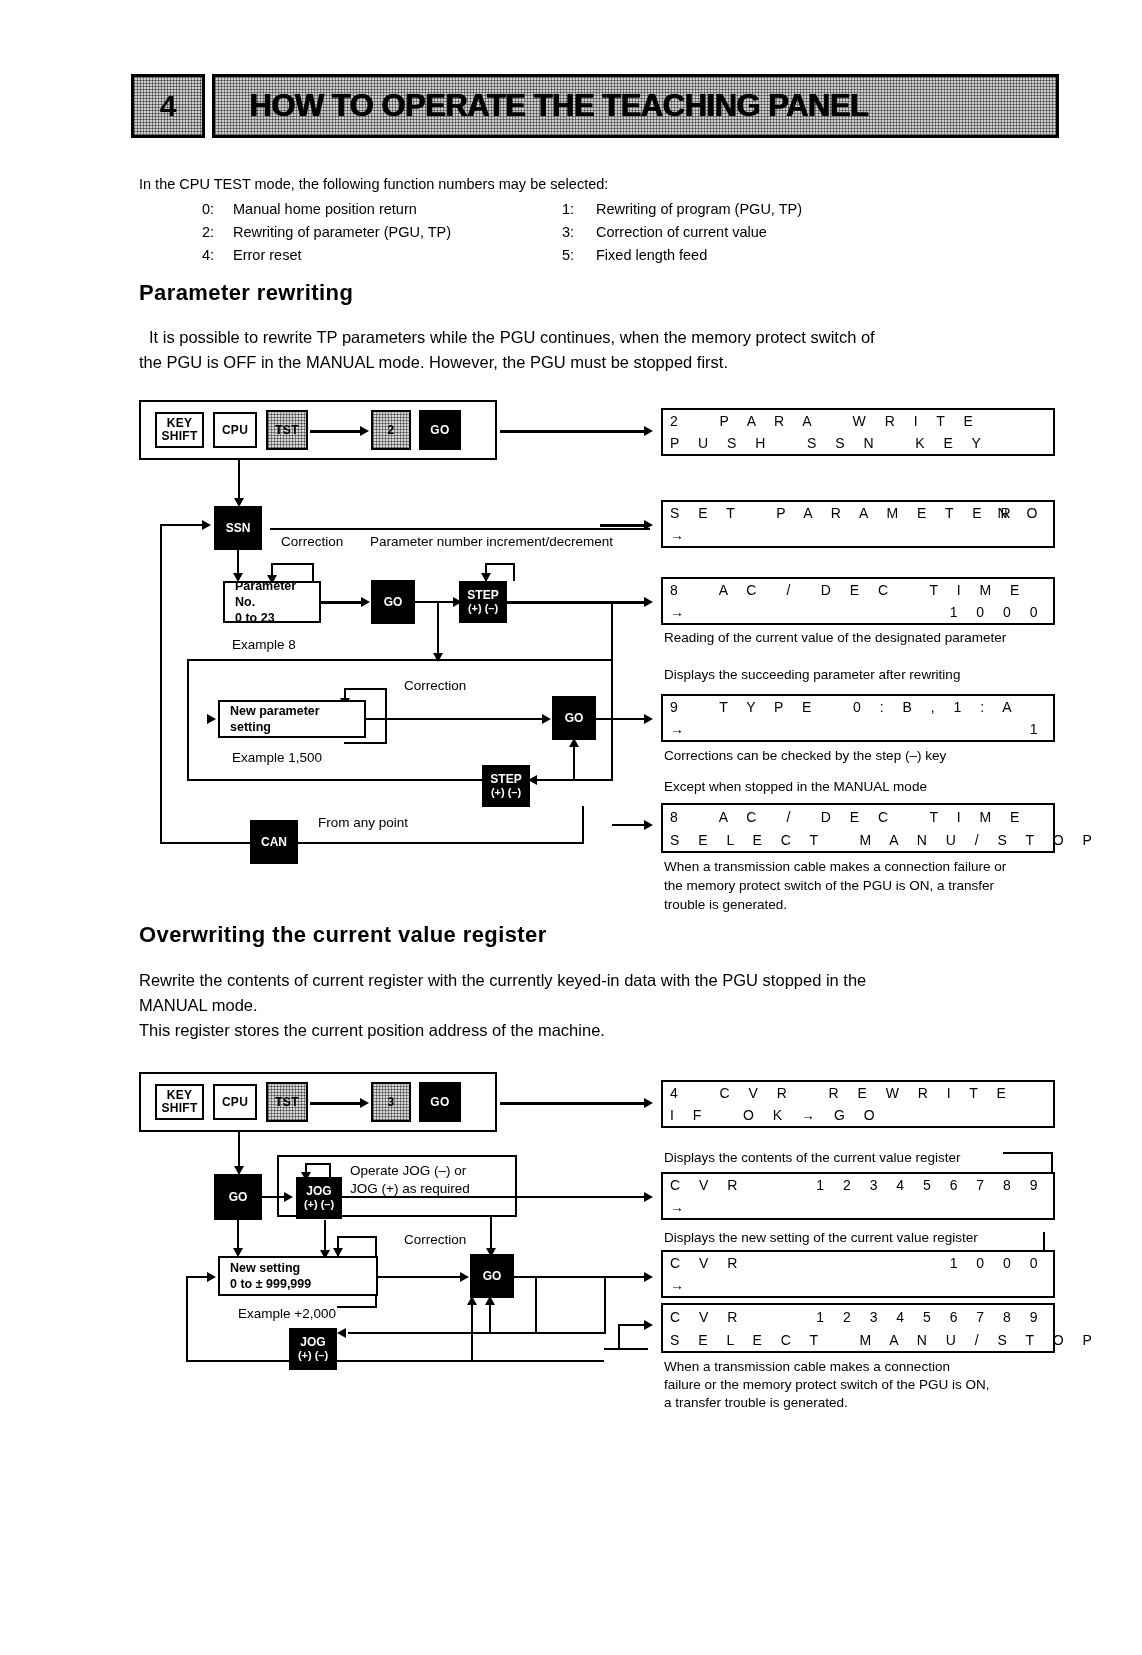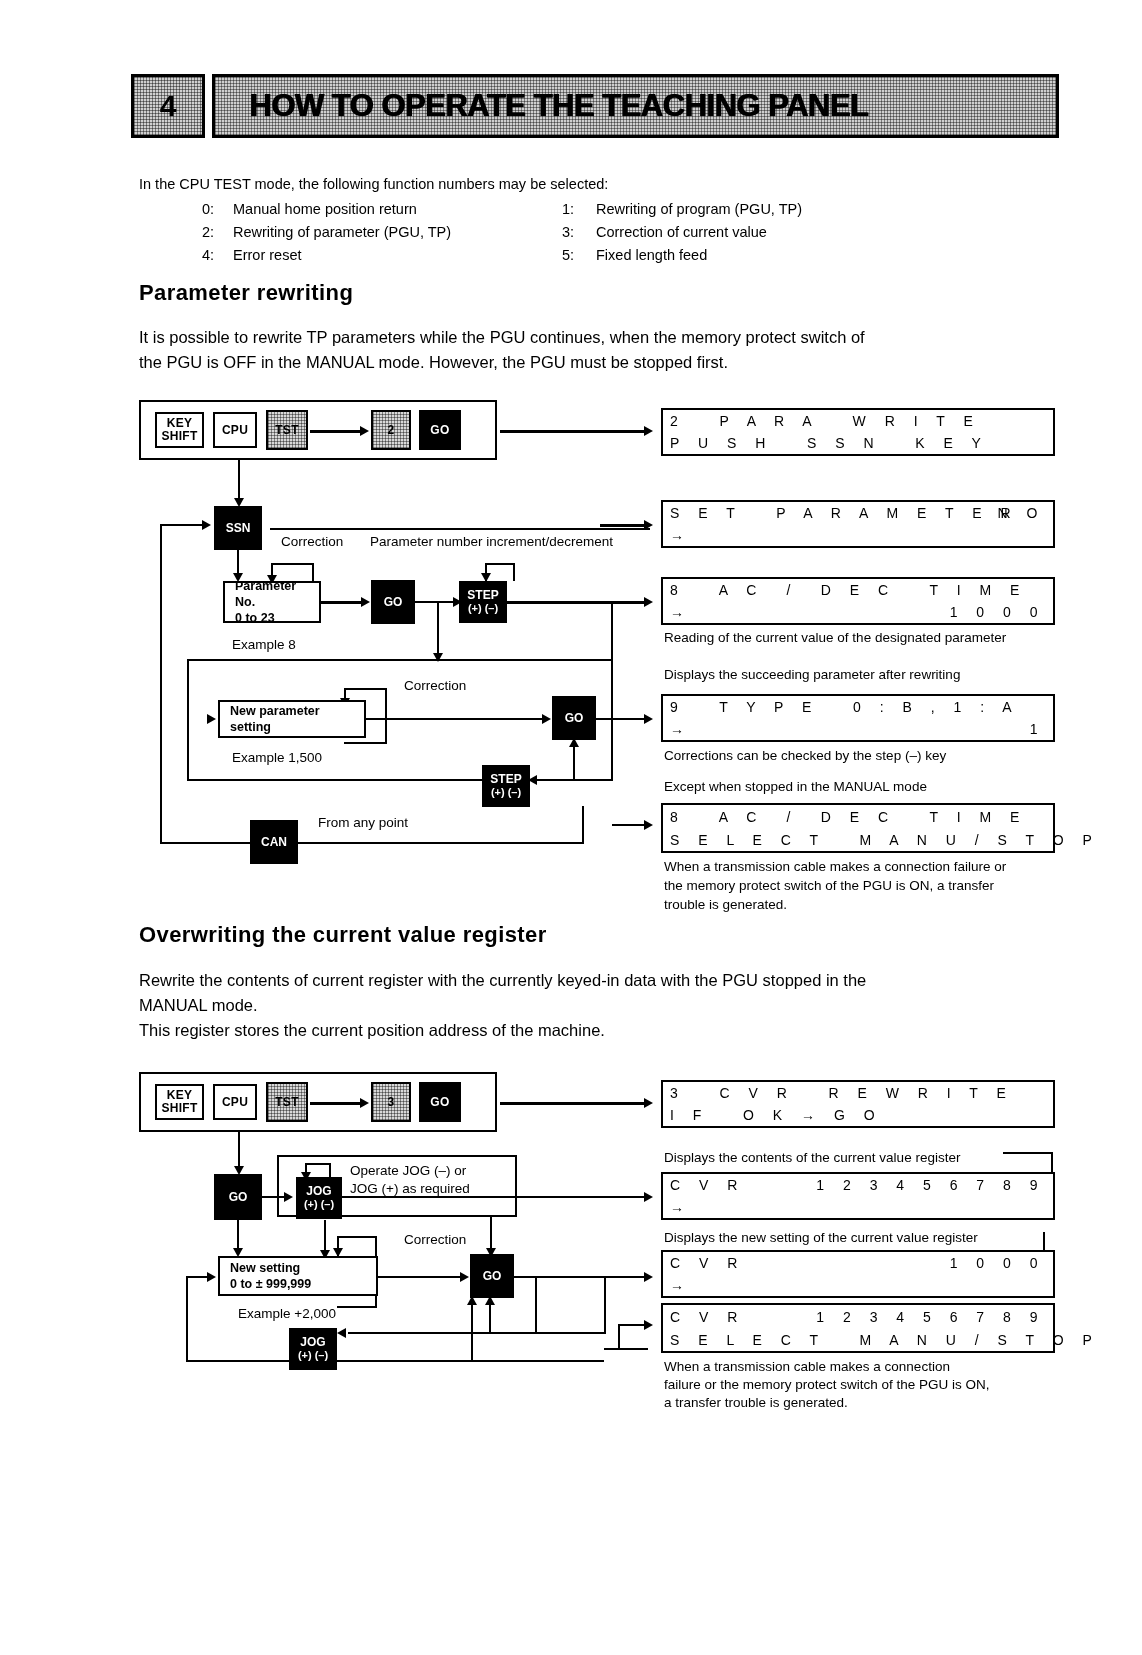--- a/index.html
+++ b/index.html
@@ -84,21 +84,21 @@
   <div class="txt" style="left:233px;top:221px;">Rewriting of parameter (PGU, TP)</div>
   <div class="txt" style="left:562px;top:221px;">3:</div>
   <div class="txt" style="left:596px;top:221px;">Correction of current value</div>
 
   <div class="txt" style="left:202px;top:244px;">4:</div>
   <div class="txt" style="left:233px;top:244px;">Error reset</div>
   <div class="txt" style="left:562px;top:244px;">5:</div>
   <div class="txt" style="left:596px;top:244px;">Fixed length feed</div>
 
   <div class="h2" style="left:139px;top:280px;">Parameter rewriting</div>
-  <div class="para" style="left:139px;top:325px;">It is possible to rewrite TP parameters while the PGU continues, when the memory protect switch of</div>
+  <div class="para" style="left:149px;top:325px;">It is possible to rewrite TP parameters while the PGU continues, when the memory protect switch of</div>
   <div class="para" style="left:139px;top:350px;">the PGU is OFF in the MANUAL mode.  However, the PGU must be stopped first.</div>
 
   <div class="grp" style="left:139px;top:400px;width:358px;height:60px;"></div>
   <div class="key" style="left:155px;top:412px;width:49px;height:36px;">
     <span>KEY</span>
     <span>SHIFT</span>
   </div>
   <div class="key" style="left:213px;top:412px;width:44px;height:36px;">CPU</div>
   <div class="key dot" style="left:266px;top:410px;width:42px;height:40px;">TST</div>
   <div class="h" style="left:310px;top:430px;width:52px;height:3px;"></div>
@@ -258,21 +258,21 @@
   <div class="key" style="left:213px;top:1084px;width:44px;height:36px;">CPU</div>
   <div class="key dot" style="left:266px;top:1082px;width:42px;height:40px;">TST</div>
   <div class="h" style="left:310px;top:1102px;width:52px;height:3px;"></div>
   <div class="ar-r" style="left:360px;top:1098px;"></div>
   <div class="key dot" style="left:371px;top:1082px;width:40px;height:40px;">3</div>
   <div class="key blk" style="left:419px;top:1082px;width:42px;height:40px;">GO</div>
 
   <div class="hthk" style="left:500px;top:1102px;width:146px;"></div>
   <div class="ar-r" style="left:644px;top:1098px;"></div>
   <div class="lcd" style="left:661px;top:1080px;width:394px;height:48px;">
-    <div class="row">3   C V R   R E W R I T E</div>
+    <div class="row">4   C V R   R E W R I T E</div>
     <div class="row">I F   O K → G O</div>
   </div>
 
   <div class="v" style="left:238px;top:1132px;height:38px;"></div>
   <div class="ar-d" style="left:234px;top:1166px;"></div>
   <div class="blkbox" style="left:214px;top:1174px;width:48px;height:46px;">GO</div>
 
   <div class="grp" style="left:277px;top:1155px;width:240px;height:62px;"></div>
   <div class="txt" style="left:350px;top:1160px;font-size:13.5px;">Operate JOG (–) or</div>
   <div class="txt" style="left:350px;top:1178px;font-size:13.5px;">JOG (+) as required</div>

